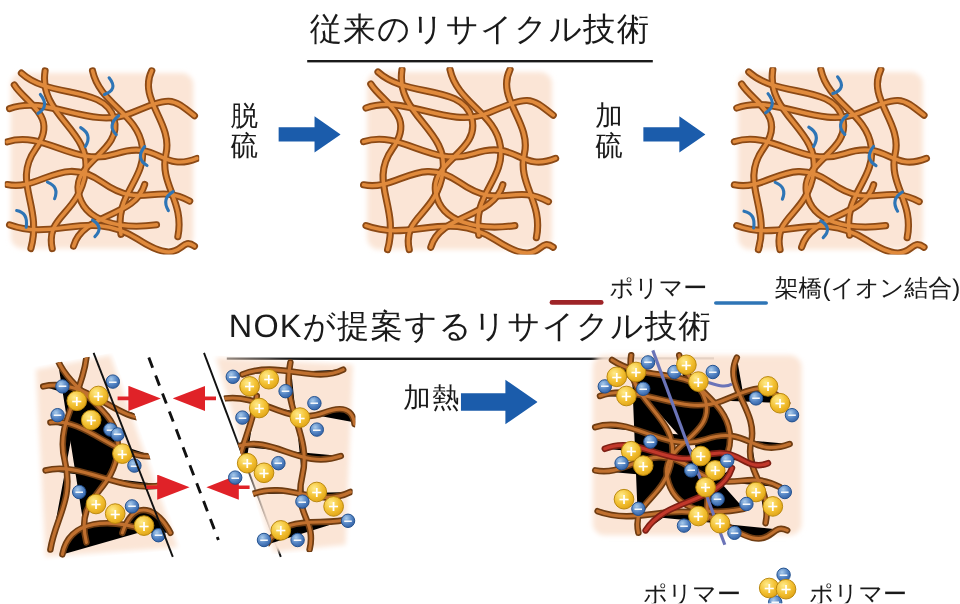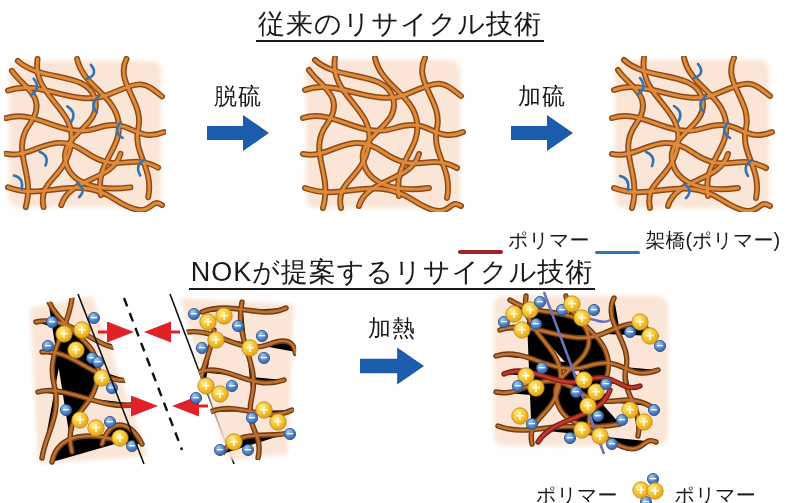--- a/index.html
+++ b/index.html
@@ -7,22 +7,22 @@
     --strand-dark-b:#6e3c12; --strand-light-b:#c0702f;
     --crosslink-blue:#2e75b6; --arrow-blue:#1b5cab; --red-arrow:#e02228;
     --legend-polymer-red:#9e2428; --legend-polymer-orange:#c05f1e;
     --joint-blue:#6b74b8; --ink:#1a1a1a; --strand-red:#c2382b;
   }
   html,body{margin:0;padding:0;}
   body{font-family:"Liberation Sans","DejaVu Sans",sans-serif;background:#fff;}
   #stage{position:relative;width:800px;height:503px;background:#fff;overflow:hidden;}
   .abs{position:absolute;}
   .section-title{width:100%;text-align:center;font-size:27px;color:var(--ink);letter-spacing:1px;}
-  .section-title .u{border-bottom:2px solid var(--ink);padding:0 2px 1px 2px;}
-  .step{display:flex;flex-direction:column;align-items:center;}
+  .section-title .u{border-bottom:2px solid var(--ink);padding:0 2px 11px 2px;}
+  .step{display:flex;align-items:center;}
   .step-label{font-size:23px;color:var(--ink);line-height:1.1;margin-bottom:6px;letter-spacing:1px;}
   .legend-row{display:flex;align-items:flex-end;font-size:20px;color:var(--ink);}
   .swatch{display:inline-block;height:4px;width:45px;border-radius:2px;}
   .sw-red{background:var(--legend-polymer-red);}
   .sw-blue{background:var(--crosslink-blue);height:3px;}
   .sw-orange{background:var(--legend-polymer-orange);}
   .legend-label{margin:0 6px 0 5px;white-space:nowrap;}
   svg{display:block;}
   .strand-outer{fill:none;stroke:var(--strand-dark);stroke-width:6;stroke-linecap:round;}
   .strand-inner{fill:none;stroke:var(--strand-light);stroke-width:3;stroke-linecap:round;}
@@ -140,21 +140,21 @@
     <rect class="panel-rect" x="5" y="4" width="154" height="148" rx="10" filter="url(#soft)"></rect>
     <use href="#netPaths" class="strand-outer"></use>
       <use href="#netPaths" class="strand-inner"></use>
     <use href="#xlinkPaths" class="xlink"></use>
   </svg>
 
   <div class="abs legend-row" style="left:458px;top:227px;">
     <span class="swatch sw-red"></span>
     <span class="legend-label">ポリマー</span>
     <span class="swatch sw-blue"></span>
-    <span class="legend-label">架橋(ポリマー)</span>
+    <span class="legend-label">架橋(イオン結合)</span>
   </div>
 
   <div class="abs section-title" style="top:254px;left:-8px;">
     <span class="u">NOKが提案するリサイクル技術</span>
   </div>
 
   <svg class="abs" style="left:2px;top:292px;" width="310" height="178" viewBox="0 0 310 178">
     <defs>
       <clipPath id="clipL">
           <polygon points="24,14 92,2 150,166 32,176"></polygon>

